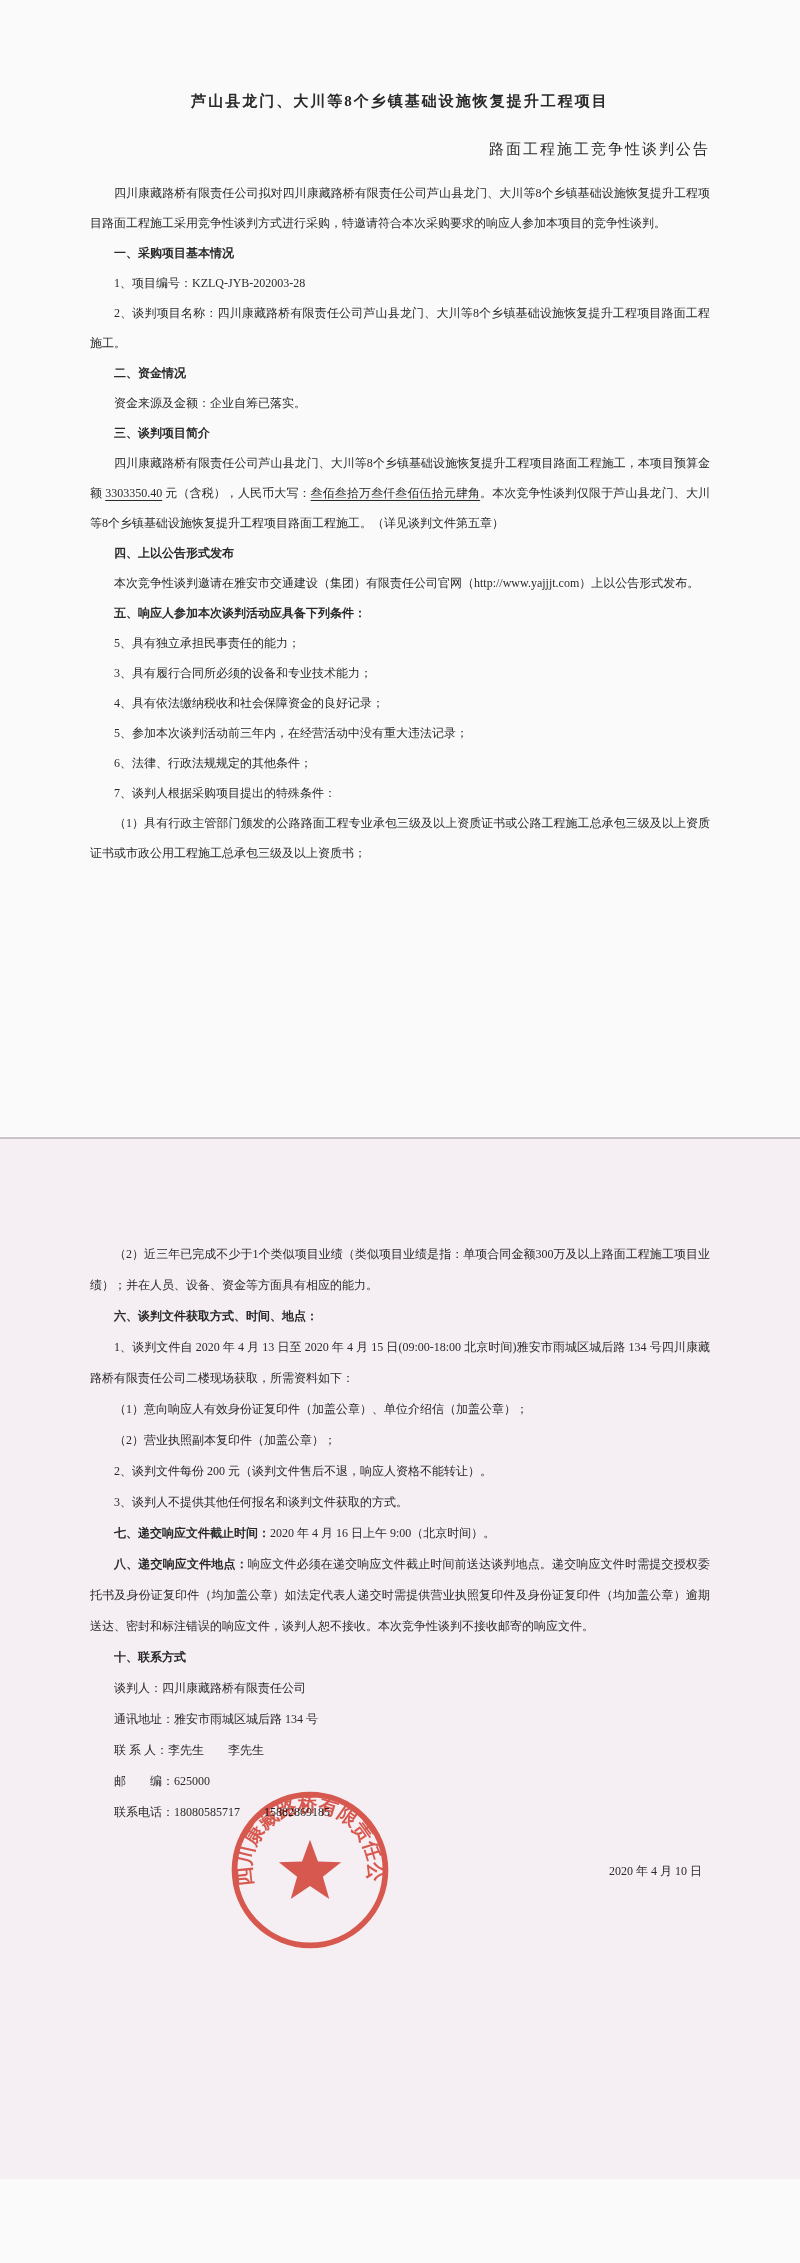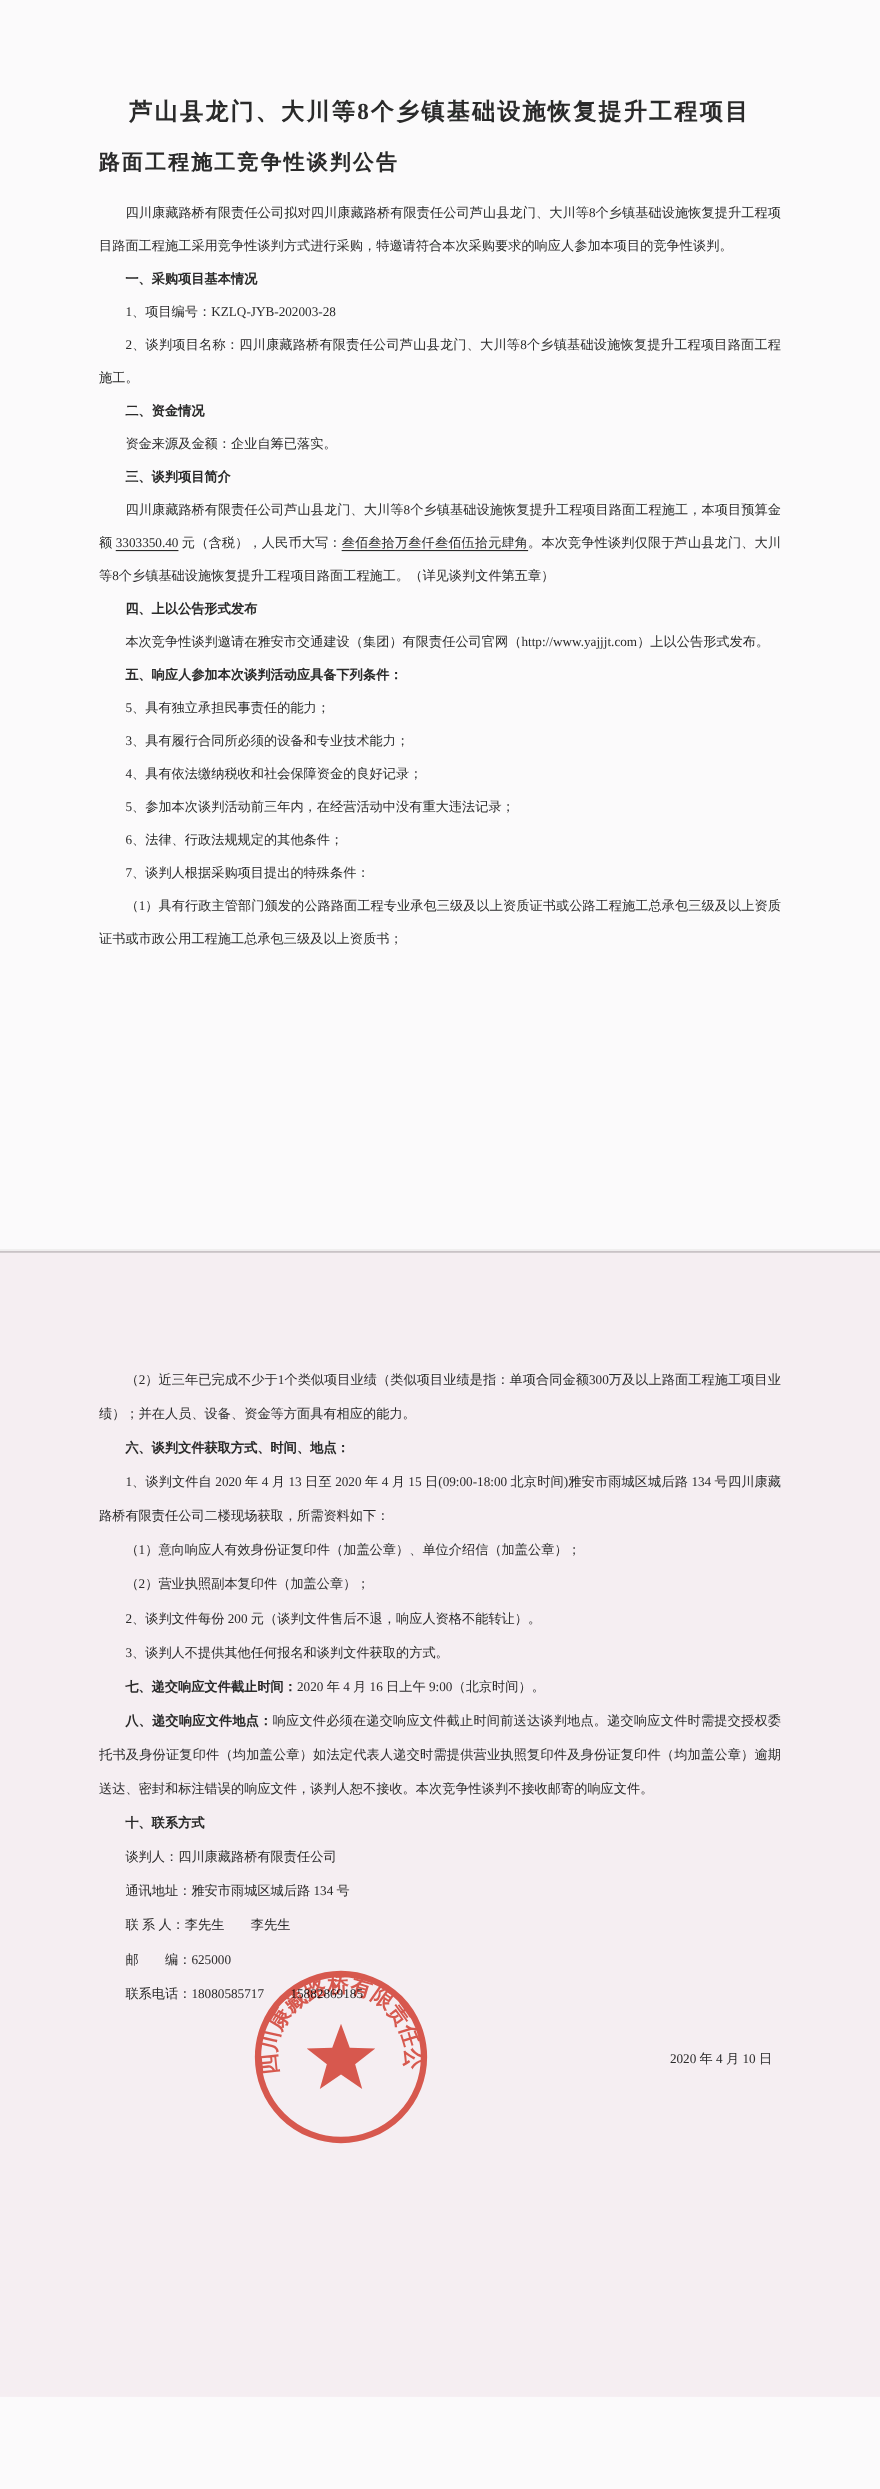--- a/index.html
+++ b/index.html
@@ -2,22 +2,22 @@
 <html><head>
 <meta charset="utf-8">
 <style>
   html,body{margin:0;padding:0;background:#fbfafb;}
   .canvas{width:800px;height:2263px;position:relative;
     font-family:"Liberation Serif","DejaVu Serif",serif;color:#2a2a2a;}
   .page{box-sizing:border-box;width:800px;overflow:hidden;}
   .page1{height:1136px;background:#fbfafb;padding:62px 90px 0 90px;}
   .page-divider{height:3px;background:#c9c2c6;border-top:1px solid #ffffff;box-sizing:border-box;}
   .page2{height:1040px;background:#f5eef2;padding:100px 90px 0 90px;position:relative;}
-  h1.title{font-size:21px;font-weight:bold;text-align:center;letter-spacing:2px;margin:24px 0 0 0;line-height:30px;}
-  h2.subtitle{font-size:19px;font-weight:bold;text-align:left;letter-spacing:2px;margin:18px 0 14px 0;line-height:30px;}
+  h1.title{font-size:15px;font-weight:bold;text-align:center;letter-spacing:2px;margin:24px 0 0 0;line-height:30px;}
+  h2.subtitle{font-size:15px;font-weight:normal;text-align:right;letter-spacing:2px;margin:18px 0 14px 0;line-height:30px;}
   p{margin:0;font-size:12px;line-height:30px;text-align:justify;text-indent:2em;}
   .page2 p{line-height:31px;}
   p.hd{font-weight:bold;}
   .label{font-weight:bold;}
   .u{text-decoration:underline;text-underline-offset:3px;}
   .date-line{text-align:right;text-indent:0;padding-right:8px;margin-top:28px;}
   .seal{position:absolute;left:228px;top:649px;width:164px;height:164px;
     opacity:.82;mix-blend-mode:multiply;pointer-events:none;}
   .seal svg{width:100%;height:100%;}
   .seal text{font-family:"Liberation Serif","DejaVu Serif",serif;font-weight:bold;}

